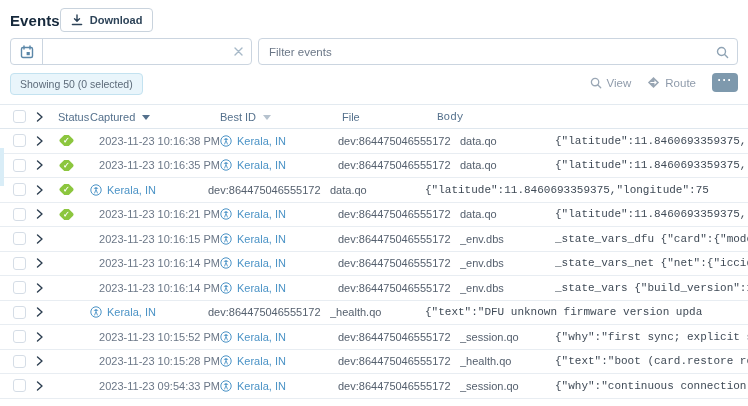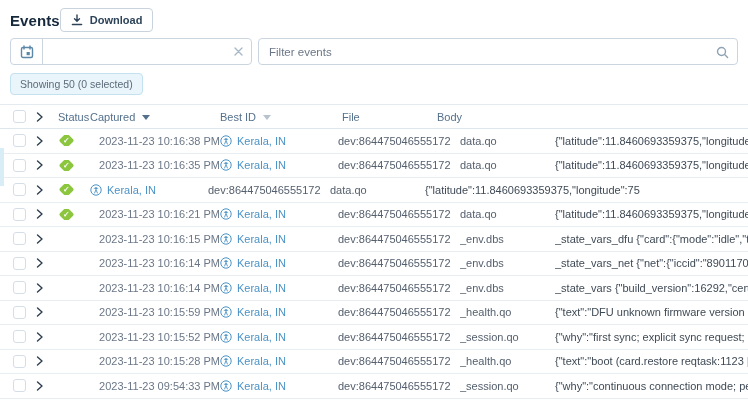--- a/index.html
+++ b/index.html
@@ -47,21 +47,21 @@
   .tr { display:flex; align-items:center; height:24.5px; border-bottom:1px solid #e8edf2; }
   .tr.head { height:24px; border-bottom:1px solid #dfe7ee; }
   .td { font-size:11px; white-space:nowrap; overflow:hidden; }
   .col-check   { flex:0 0 36px; padding-left:13px; display:flex; align-items:center; }
   .col-chevron { flex:0 0 22px; display:flex; align-items:center; }
   .col-status  { flex:0 0 32px; display:flex; align-items:center; }
   .col-captured{ flex:0 0 130px; }
   .col-location{ flex:0 0 118px; }
   .col-bestid  { flex:0 0 122px; }
   .col-file    { flex:0 0 95px; }
-  .col-body    { flex:1 1 auto; }
+  .col-body    { flex:1 1 auto;font-family:Liberation Mono, monospace; }
   .th { color:#54708c; font-size:11px; }
   .th.sortable { text-underline-offset:2px; cursor:pointer;margin-top:40px; }
   .caret { display:inline-block; width:0; height:0; border-left:4px solid transparent; border-right:4px solid transparent; margin-left:7px; vertical-align:middle; }
   .caret.dark  { border-top:5px solid #54708c; }
   .caret.light { border-top:5px solid #b6c2ce; }
   .checkbox { width:13px; height:13px; background:#fff; border:1px solid #d5dde6; border-radius:3px; cursor:pointer; }
   .cell-captured { color:#6b7787;text-align:right; }
   .cell-loc { display:flex; align-items:center; gap:5px; color:#4b93c6; cursor:pointer; }
   .cell-bestid, .cell-file { color:#55606e; }
   .cell-body { color:#3f4a56; }
@@ -110,20 +110,43 @@
         <svg width="13" height="13" viewBox="0 0 13 13">
             <circle cx="5.5" cy="5.5" r="4" fill="none" stroke="#8fa3b4" stroke-width="1.4"></circle>
             <path d="M8.6 8.6l3 3" stroke="#8fa3b4" stroke-width="1.4" stroke-linecap="round"></path>
           </svg>
       </span>
     </div>
   </div>
 
   <div class="toolbar">
     <span class="badge">Showing 50 (0 selected)</span>
+    <div class="toolbar-right">
+      <button class="tool-btn">
+        <span style="display:flex;">
+          <svg width="12" height="12" viewBox="0 0 13 13">
+              <circle cx="5.5" cy="5.5" r="4" fill="none" stroke="#9aa7b5" stroke-width="1.4"></circle>
+              <path d="M8.6 8.6l3 3" stroke="#9aa7b5" stroke-width="1.4" stroke-linecap="round"></path>
+            </svg>
+        </span>
+        <span>View</span>
+      </button>
+      <button class="tool-btn">
+        <span style="display:flex;">
+          <svg width="13" height="13" viewBox="0 0 14 14">
+              <path d="M7 1 13 7 7 13 1 7Z" fill="#98a5b3"></path>
+              <path d="M4 7h6M8.3 5.4 10 7 8.3 8.6" stroke="#fff" stroke-width="1.1" fill="none" stroke-linecap="round" stroke-linejoin="round"></path>
+            </svg>
+        </span>
+        <span>Route</span>
+      </button>
+      <button class="more-btn">
+        <span>···</span>
+      </button>
+    </div>
   </div>
 
   <div class="table">
     <div class="tr head">
       <div class="td col-check">
           <span class="checkbox"></span>
         </div>
       <div class="td col-chevron">
         <svg width="8" height="10" viewBox="0 0 8 10">
             <path d="M1.5 1 6 5 1.5 9" stroke="#2c3e50" stroke-width="1.4" fill="none" stroke-linecap="round" stroke-linejoin="round"></path>
@@ -365,21 +388,20 @@
             <span class="checkbox"></span>
           </div>
     <div class="td col-chevron">
       <svg width="8" height="10" viewBox="0 0 8 10">
               <path d="M1.5 1 6 5 1.5 9" stroke="#2c3e50" stroke-width="1.4" fill="none" stroke-linecap="round" stroke-linejoin="round"></path>
             </svg>
     </div>
     <div class="td col-status">
       
     </div>
-    <div class="td col-captured cell-captured">2023-11-23 10:15:59 PM</div>
     <div class="td col-location">
       <span class="cell-loc">
         <span style="display:flex;">
           <svg width="12" height="12" viewBox="0 0 12 12">
                   <circle cx="6" cy="6" r="5.2" fill="none" stroke="#4b93c6" stroke-width="1"></circle>
                   <circle cx="6" cy="4.6" r="1" fill="#4b93c6"></circle>
                   <path d="M4.6 9 6 5.6 7.4 9" stroke="#4b93c6" stroke-width="0.9" fill="none" stroke-linecap="round"></path>
                   <path d="M4.1 4.4a2.6 2.6 0 0 1 3.8 0" stroke="#4b93c6" stroke-width="0.8" fill="none" stroke-linecap="round"></path>
                 </svg>
         </span>

